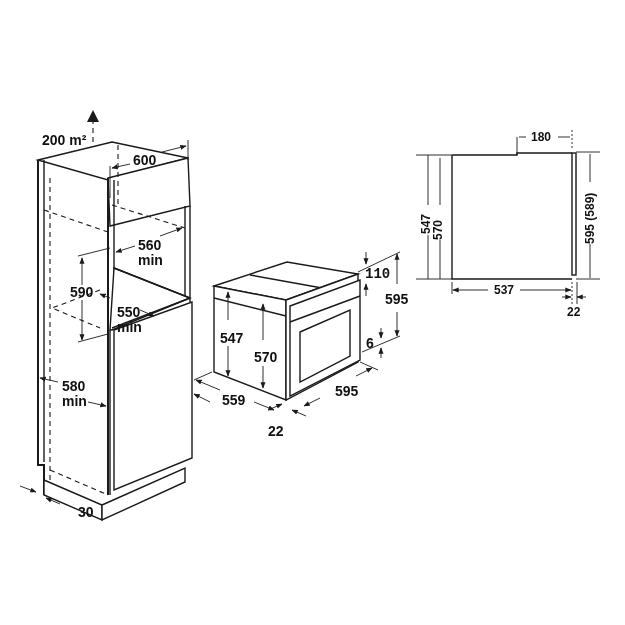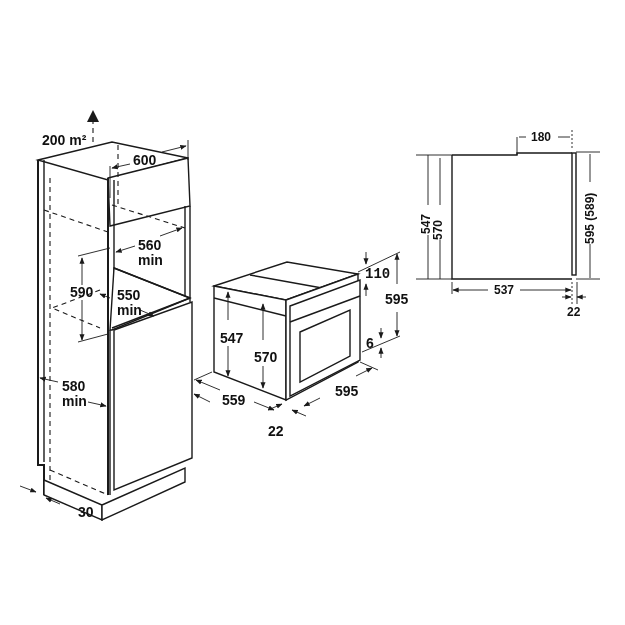--- a/index.html
+++ b/index.html
@@ -183,21 +183,21 @@
     </g>
   </svg>
 
   <span class="lbl" style="left:42px;top:133px;">200 m²</span>
   <span class="lbl" style="left:133px;top:153px;">600</span>
   <span class="lbl two" style="left:138px;top:238px;">
     <span>560</span><br>
     <span>min</span>
   </span>
   <span class="lbl" style="left:70px;top:285px;">590</span>
-  <span class="lbl two" style="left:117px;top:288px;">
+  <span class="lbl two" style="left:117px;top:305px;">
     <span>550</span><br>
     <span>min</span>
   </span>
   <span class="lbl two" style="left:62px;top:379px;">
     <span>580</span><br>
     <span>min</span>
   </span>
   <span class="lbl" style="left:30px;top:505px;margin-left:48px;">30</span>
 
   <span class="lbl" style="left:220px;top:331px;">547</span>

